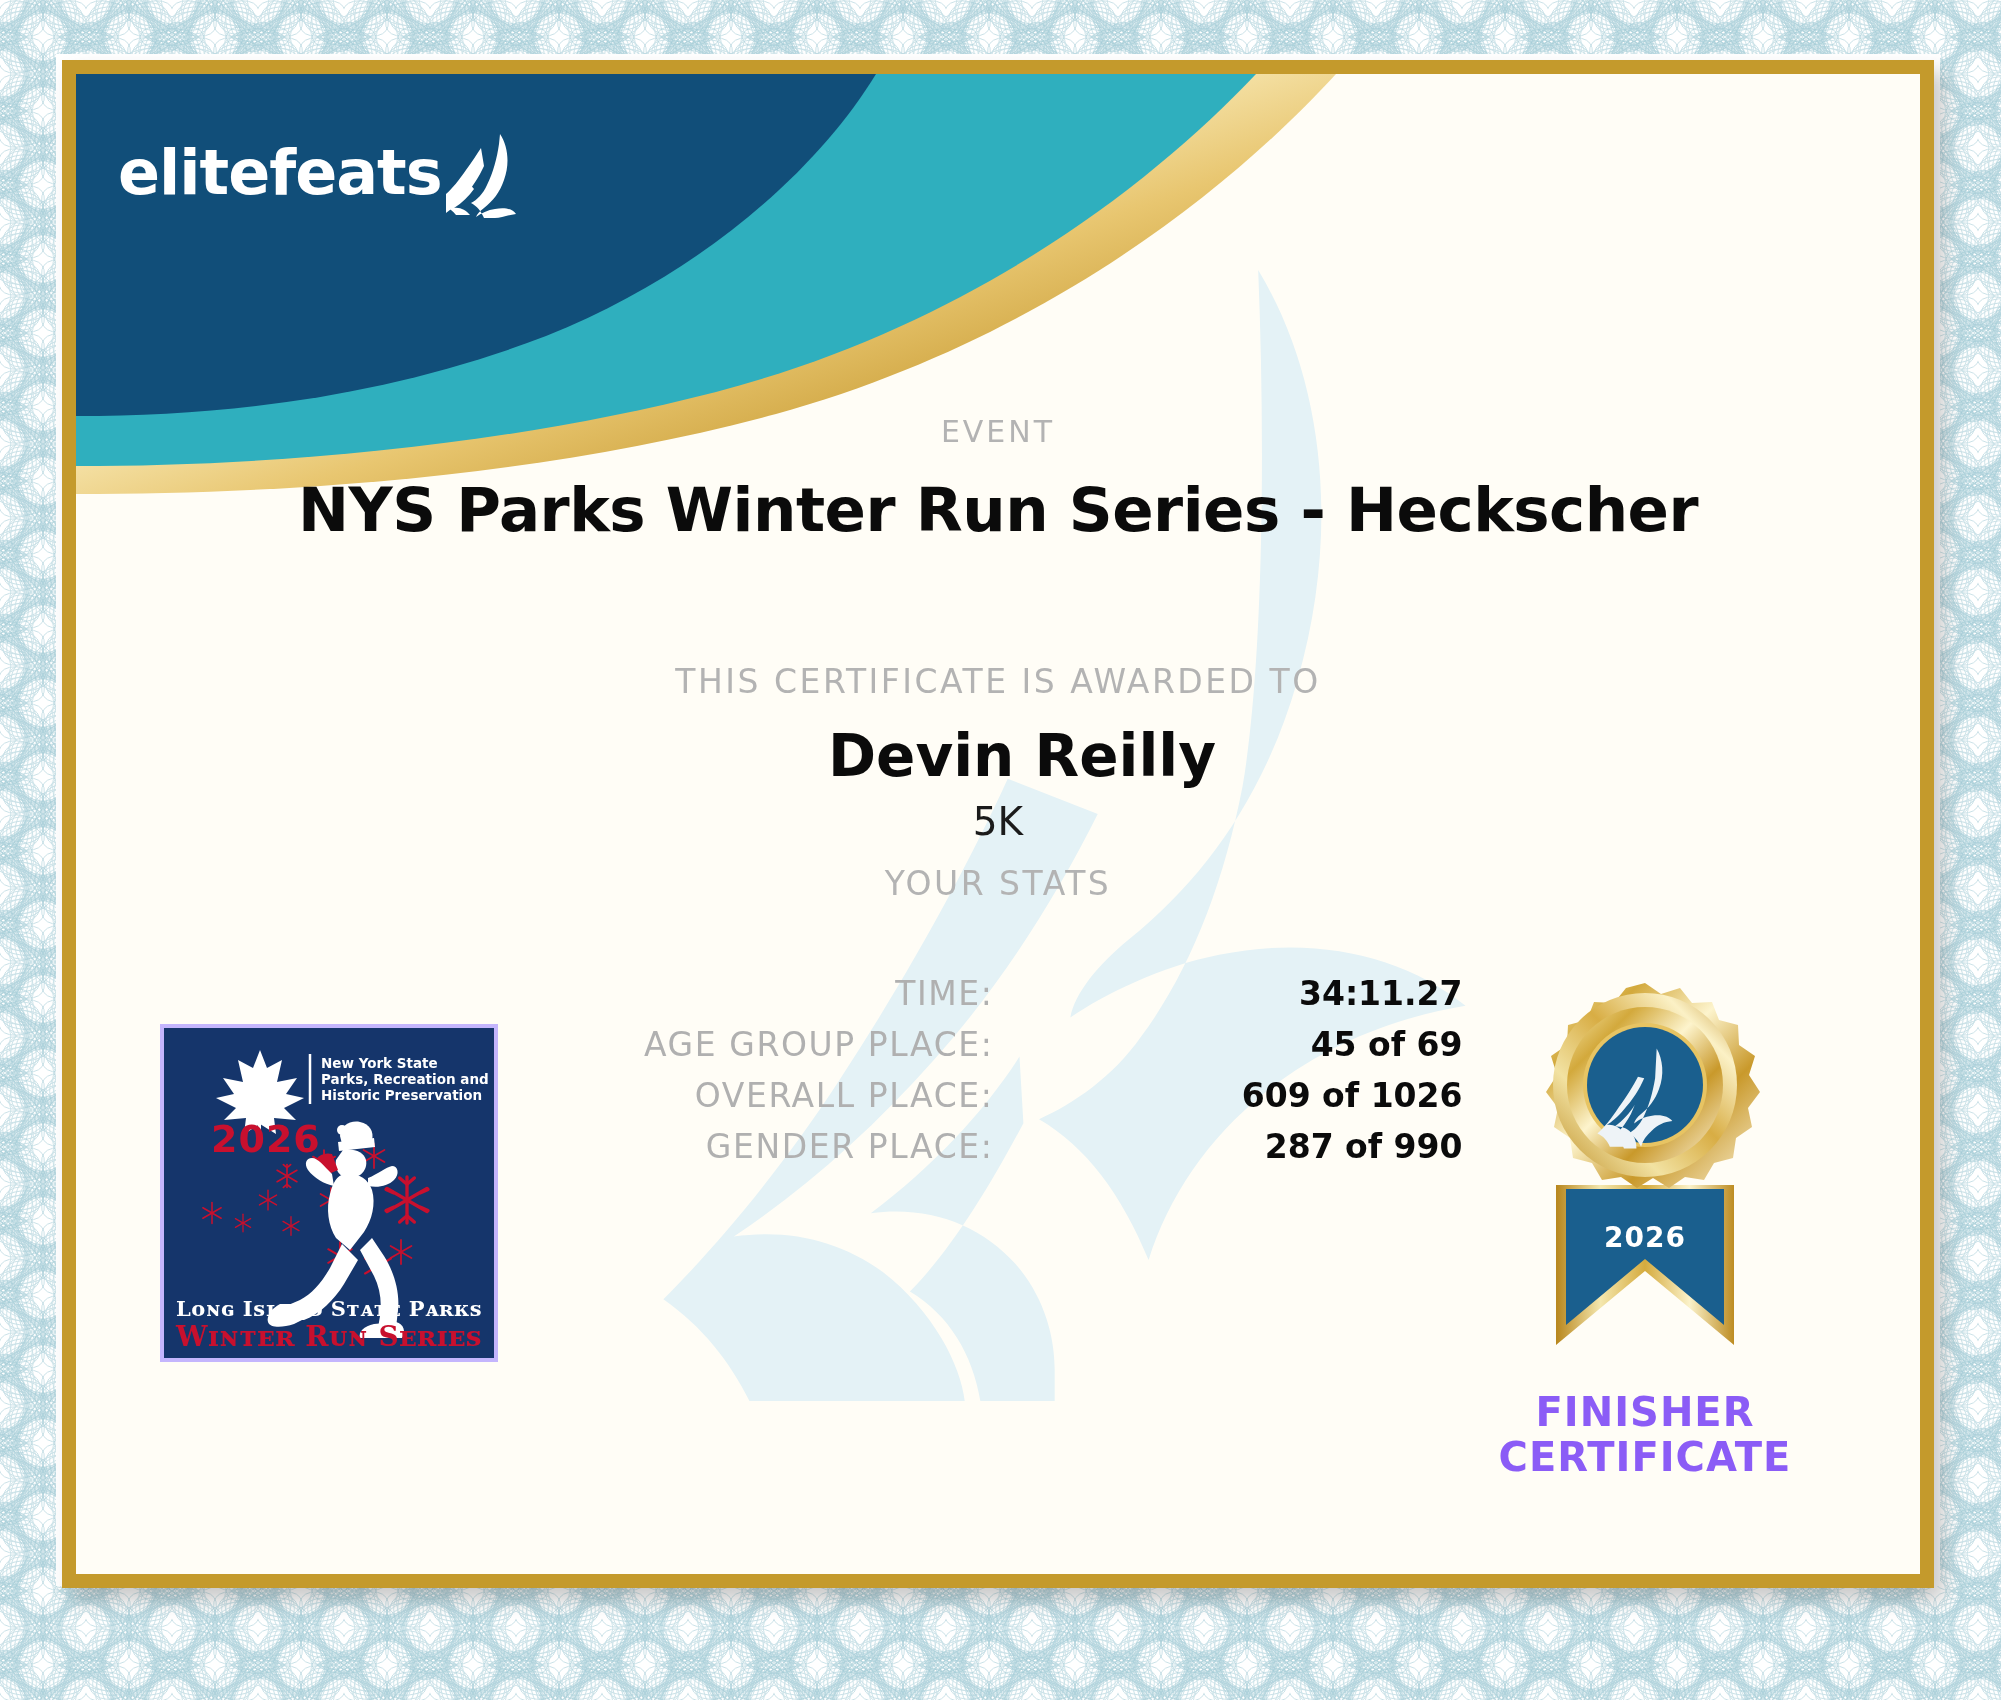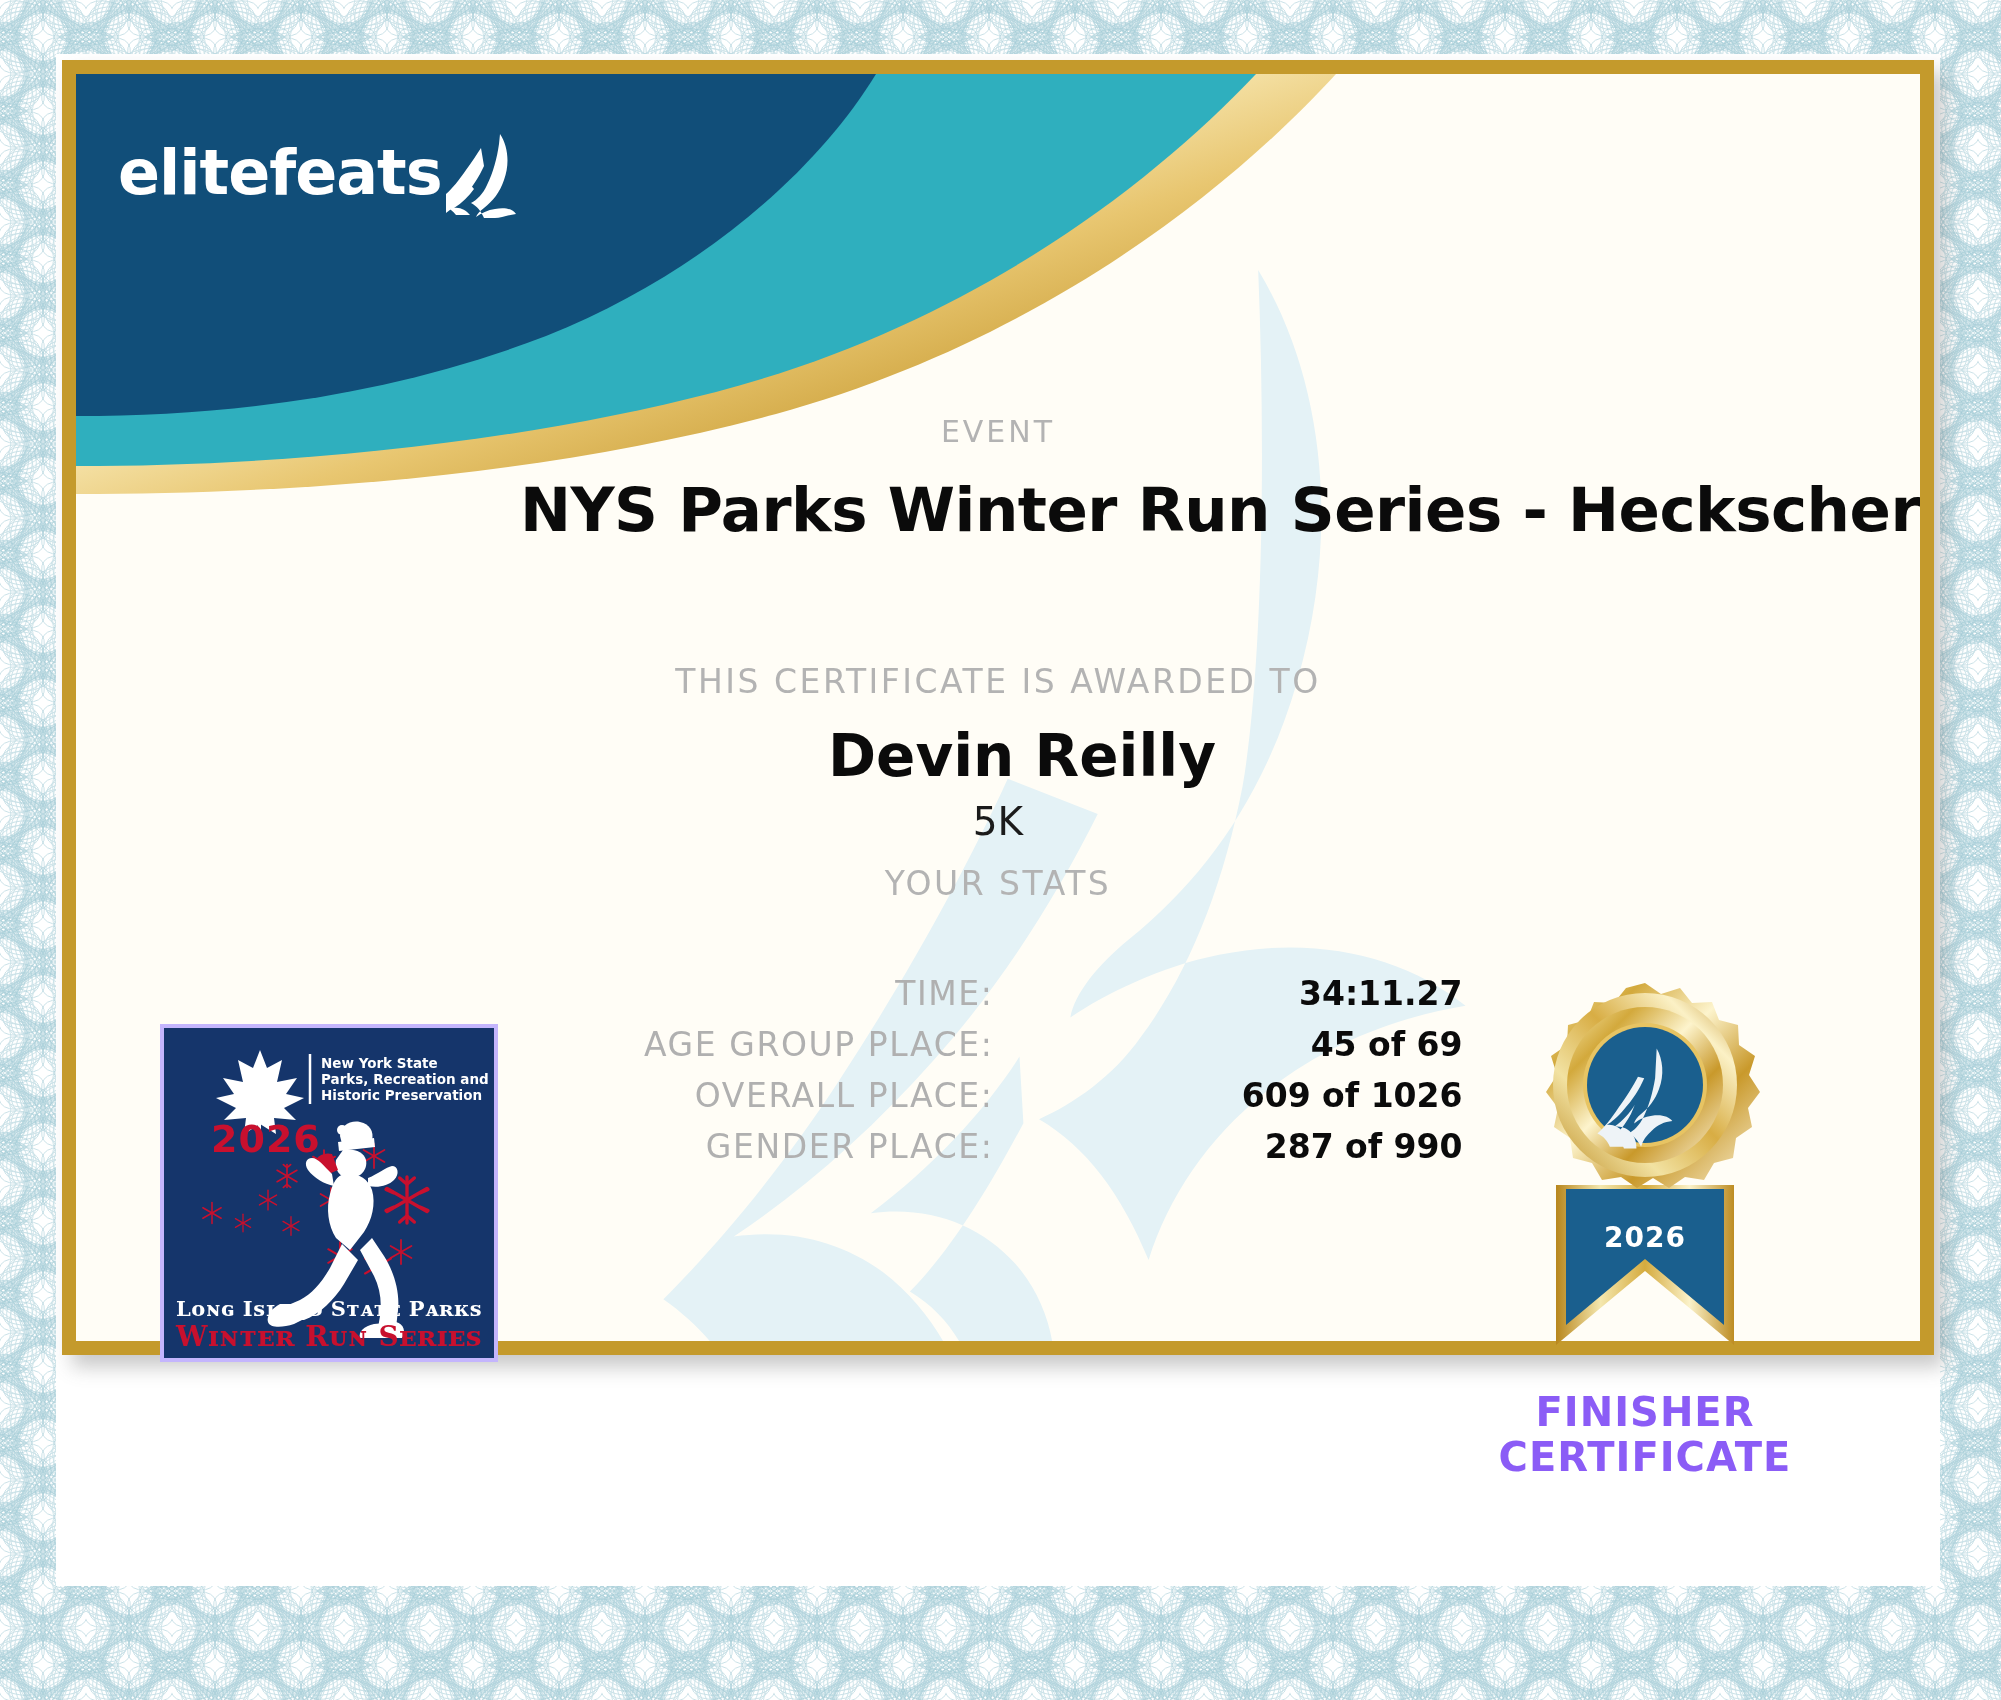--- a/index.html
+++ b/index.html
@@ -27,21 +27,21 @@
     inset: 0;
     pointer-events: none;
   }
 
   
   #cert-frame {
     position: absolute;
     left: 62px;
     top: 60px;
     width: 1872px;
-    height: 1295px;
+    height: 1528px;
     background: #ffffff;
     border: 14px solid #c49a2c;
     box-sizing: border-box;
     box-shadow: 10px 12px 18px rgba(90,90,90,0.33);
     overflow: hidden;
   }
   #cert-inner {
     position: absolute;
     inset: 0;
     background: #fffdf6;
@@ -109,21 +109,21 @@
     position: absolute;
     left: 0; right: 0;
     top: 340px;
     font-size: 30px;
     letter-spacing: 3px;
   }
   #event-title {
     position: absolute;
     left: 0; right: 0;
     top: 400px;
-    text-align: right;
+    text-align: center;
     color: #0b0b0b;
     font-size: 61px;
     font-weight: 700;
     font-family: "DejaVu Sans", sans-serif;
     letter-spacing: -0.5px;
     white-space: nowrap;
   }
 
   #awarded-label {
     position: absolute;

